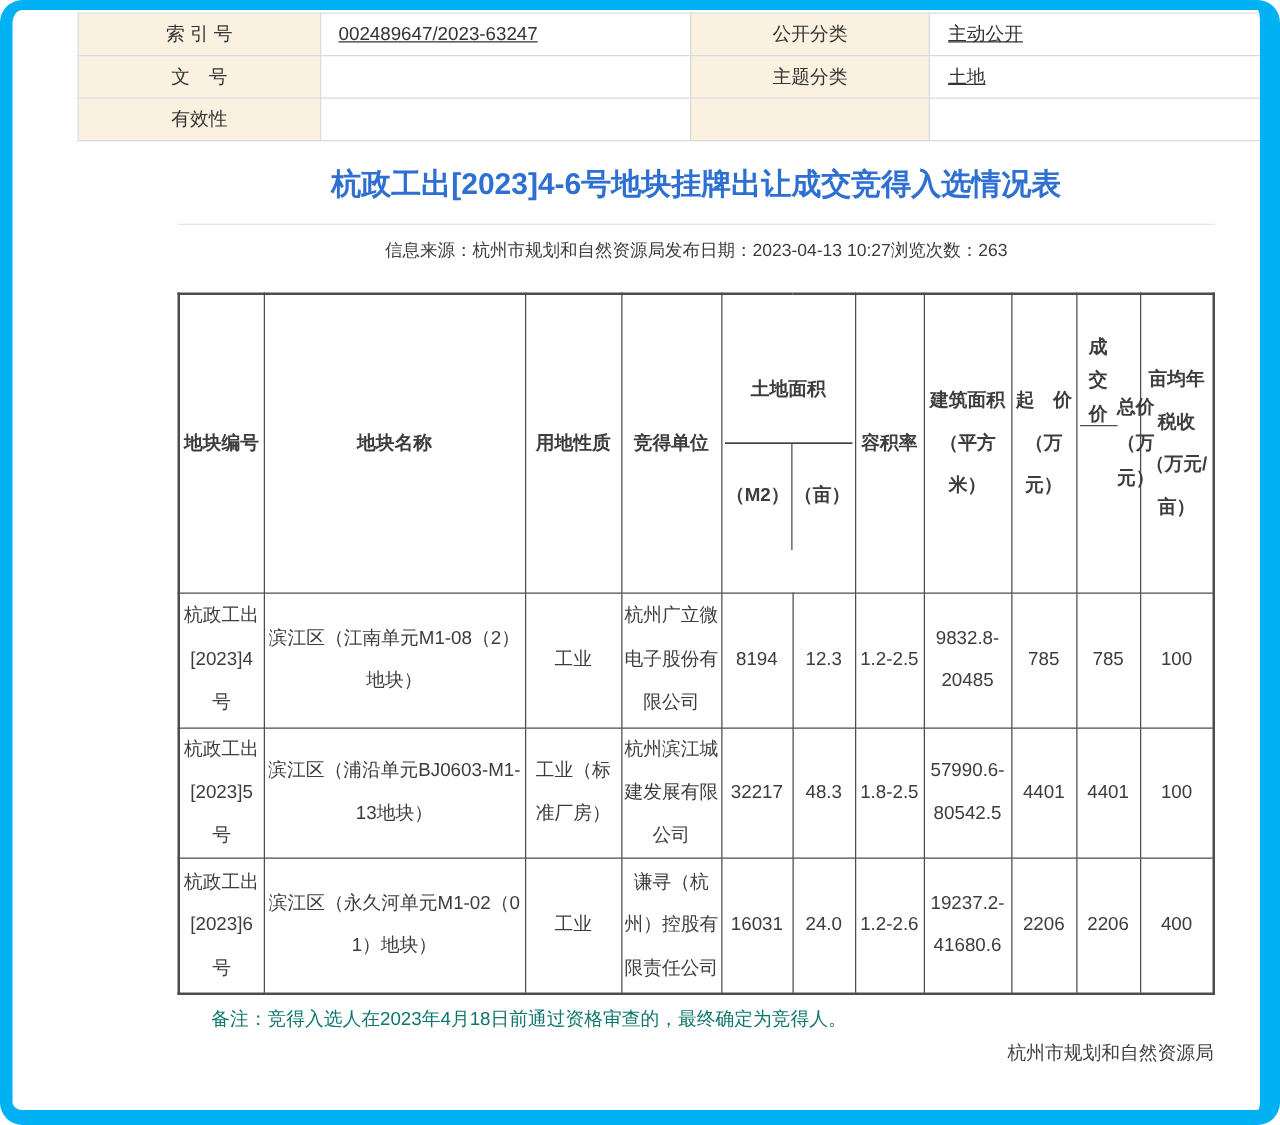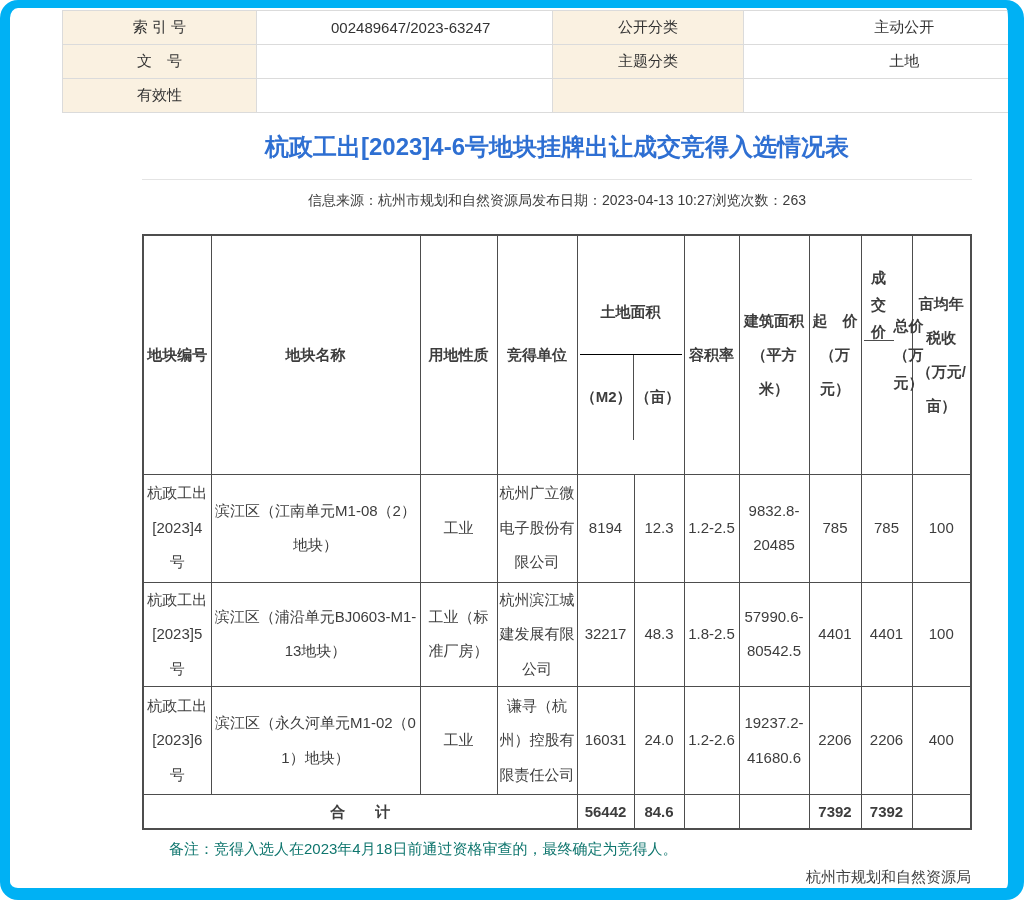--- a/index.html
+++ b/index.html
@@ -6,21 +6,21 @@
   body{width:1024px;height:900px;font-family:"Liberation Sans","DejaVu Sans",sans-serif;color:#3d3d3d;}
   .frame{box-sizing:border-box;width:1024px;height:900px;background:#fff;
          border-style:solid;border-color:#00b1f4;border-width:8px 16px 12px 10px;
          border-radius:18px;overflow:hidden;}
   .content{box-sizing:border-box;width:100%;height:100%;padding:2px 0 0 8px;margin-left:44px;}
 
   
   table.meta{width:100%;border-collapse:collapse;table-layout:fixed;}
   table.meta td{border:1px solid #dbdbdb;height:31px;font-size:15px;color:#333;}
   td.m-label{background:#faf1e1;text-align:center;}
-  td.m-value{text-align:center;padding-left:14px;}
+  td.m-value{text-align:left;padding-left:14px;text-decoration:underline;}
   col.c-label1{width:19.6%} col.c-value1{width:29.9%}
   col.c-label2{width:19.4%} col.c-value2{width:31.1%}
 
   
   .title{margin:18px 0 0 0;text-align:center;font-size:24px;font-weight:600;color:#2e6fd2;}
   .divider{width:830px;margin:16px auto 0 auto;border:none;border-top:1px solid #e4e4e4;height:0;}
   .info{margin-top:12px;display:flex;justify-content:center;font-size:14px;color:#3c3c3c;}
   .info span{white-space:nowrap;}
 
   
@@ -176,30 +176,20 @@
           <td>16031</td>
           <td>24.0</td>
           <td>1.2-2.6</td>
           <td>19237.2-
 41680.6</td>
           <td>2206</td>
           <td>2206</td>
           <td>400</td>
         </tr>
 
-        <tr class="h-total">
-          <td colspan="4">合　　计</td>
-          <td>56442</td>
-          <td>84.6</td>
-          <td></td>
-          <td></td>
-          <td>7392</td>
-          <td>7392</td>
-          <td></td>
-        </tr>
       </tbody>
     </table>
 
     <p class="remark">备注：竞得入选人在2023年4月18日前通过资格审查的，最终确定为竞得人。</p>
 
     <div class="signature">
       <div>杭州市规划和自然资源局</div>
 
     </div>
 

